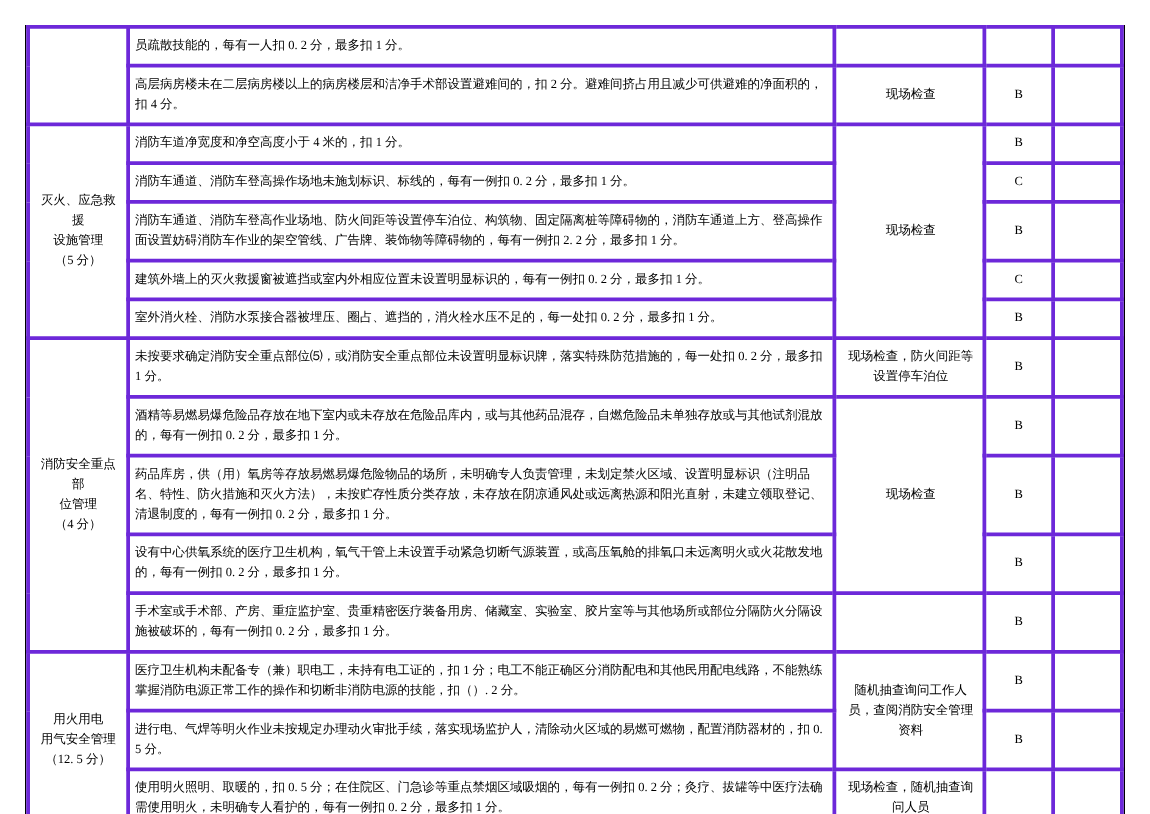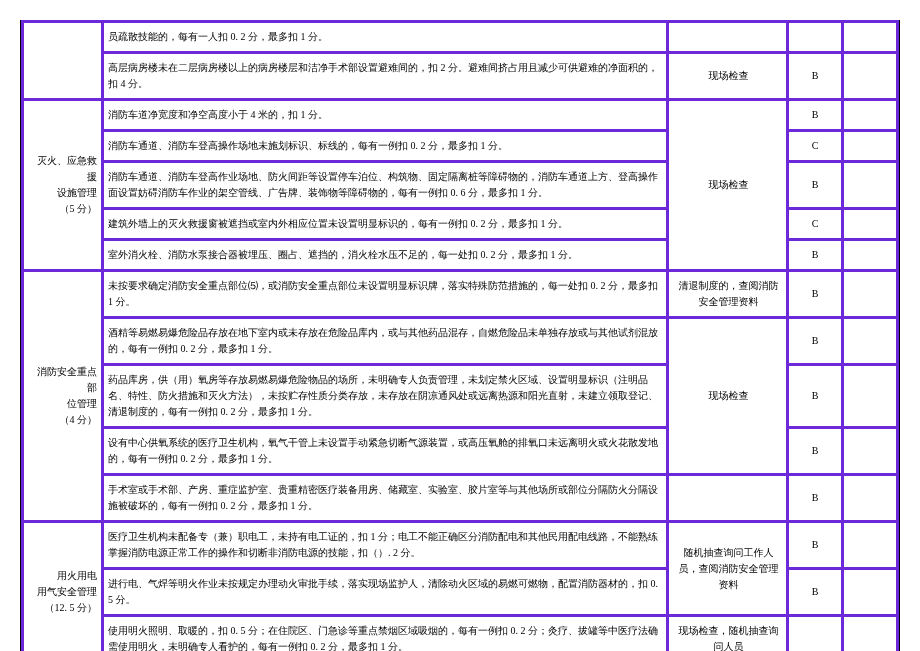--- a/index.html
+++ b/index.html
@@ -22,21 +22,21 @@
       border-collapse: collapse;
       table-layout: fixed;
     }
     td {
       border: 3px solid #6d28d9;
       padding: 6px 4px;
       vertical-align: middle;
       line-height: 1.6;
       word-break: break-all;
     }
-    .col-cat { width: 80px; text-align: right; }
+    .col-cat { width: 80px; text-align: center; }
     .col-desc { width: auto; text-align: left; }
     .col-method { width: 120px; text-align: center; padding-left:6px;}
     .col-score { width: 55px; text-align: center; }
     .col-last { width: 55px; }
   </style>
 </head>
 <body>
 
 <div class="page">
   <table>
@@ -60,38 +60,38 @@
           <td class="col-method" rowspan="5">现场检查</td>
           <td class="col-score" rowspan="1">B</td>
           <td class="col-last" rowspan="1"></td>
         </tr>
         <tr>
           <td class="col-desc">消防车通道、消防车登高操作场地未施划标识、标线的，每有一例扣 0. 2 分，最多扣 1 分。</td>
           <td class="col-score" rowspan="1">C</td>
           <td class="col-last" rowspan="1"></td>
         </tr>
         <tr>
-          <td class="col-desc">消防车通道、消防车登高作业场地、防火间距等设置停车泊位、构筑物、固定隔离桩等障碍物的，消防车通道上方、登高操作面设置妨碍消防车作业的架空管线、广告牌、装饰物等障碍物的，每有一例扣 0. 6 分，最多扣 1 分。</td>
+          <td class="col-desc">消防车通道、消防车登高作业场地、防火间距等设置停车泊位、构筑物、固定隔离桩等障碍物的，消防车通道上方、登高操作面设置妨碍消防车作业的架空管线、广告牌、装饰物等障碍物的，每有一例扣 2. 2 分，最多扣 1 分。</td>
           <td class="col-score" rowspan="1">B</td>
           <td class="col-last" rowspan="1"></td>
         </tr>
         <tr>
           <td class="col-desc">建筑外墙上的灭火救援窗被遮挡或室内外相应位置未设置明显标识的，每有一例扣 0. 2 分，最多扣 1 分。</td>
           <td class="col-score" rowspan="1">C</td>
           <td class="col-last" rowspan="1"></td>
         </tr>
         <tr>
           <td class="col-desc">室外消火栓、消防水泵接合器被埋压、圈占、遮挡的，消火栓水压不足的，每一处扣 0. 2 分，最多扣 1 分。</td>
           <td class="col-score" rowspan="1">B</td>
           <td class="col-last" rowspan="1"></td>
         </tr>
         <tr>
           <td class="col-cat" rowspan="5">消防安全重点部<br>位管理<br>（4 分）</td>
           <td class="col-desc">未按要求确定消防安全重点部位⑸，或消防安全重点部位未设置明显标识牌，落实特殊防范措施的，每一处扣 0. 2 分，最多扣 1 分。</td>
-          <td class="col-method" rowspan="1">清退制度的，查阅消防安全管理资料</td>
+          <td class="col-method" rowspan="1">现场检查，防火间距等设置停车泊位</td>
           <td class="col-score" rowspan="1">B</td>
           <td class="col-last" rowspan="1"></td>
         </tr>
         <tr>
           <td class="col-desc">酒精等易燃易爆危险品存放在地下室内或未存放在危险品库内，或与其他药品混存，自燃危险品未单独存放或与其他试剂混放的，每有一例扣 0. 2 分，最多扣 1 分。</td>
           <td class="col-method" rowspan="3">现场检查</td>
           <td class="col-score" rowspan="1">B</td>
           <td class="col-last" rowspan="1"></td>
         </tr>
         <tr>

